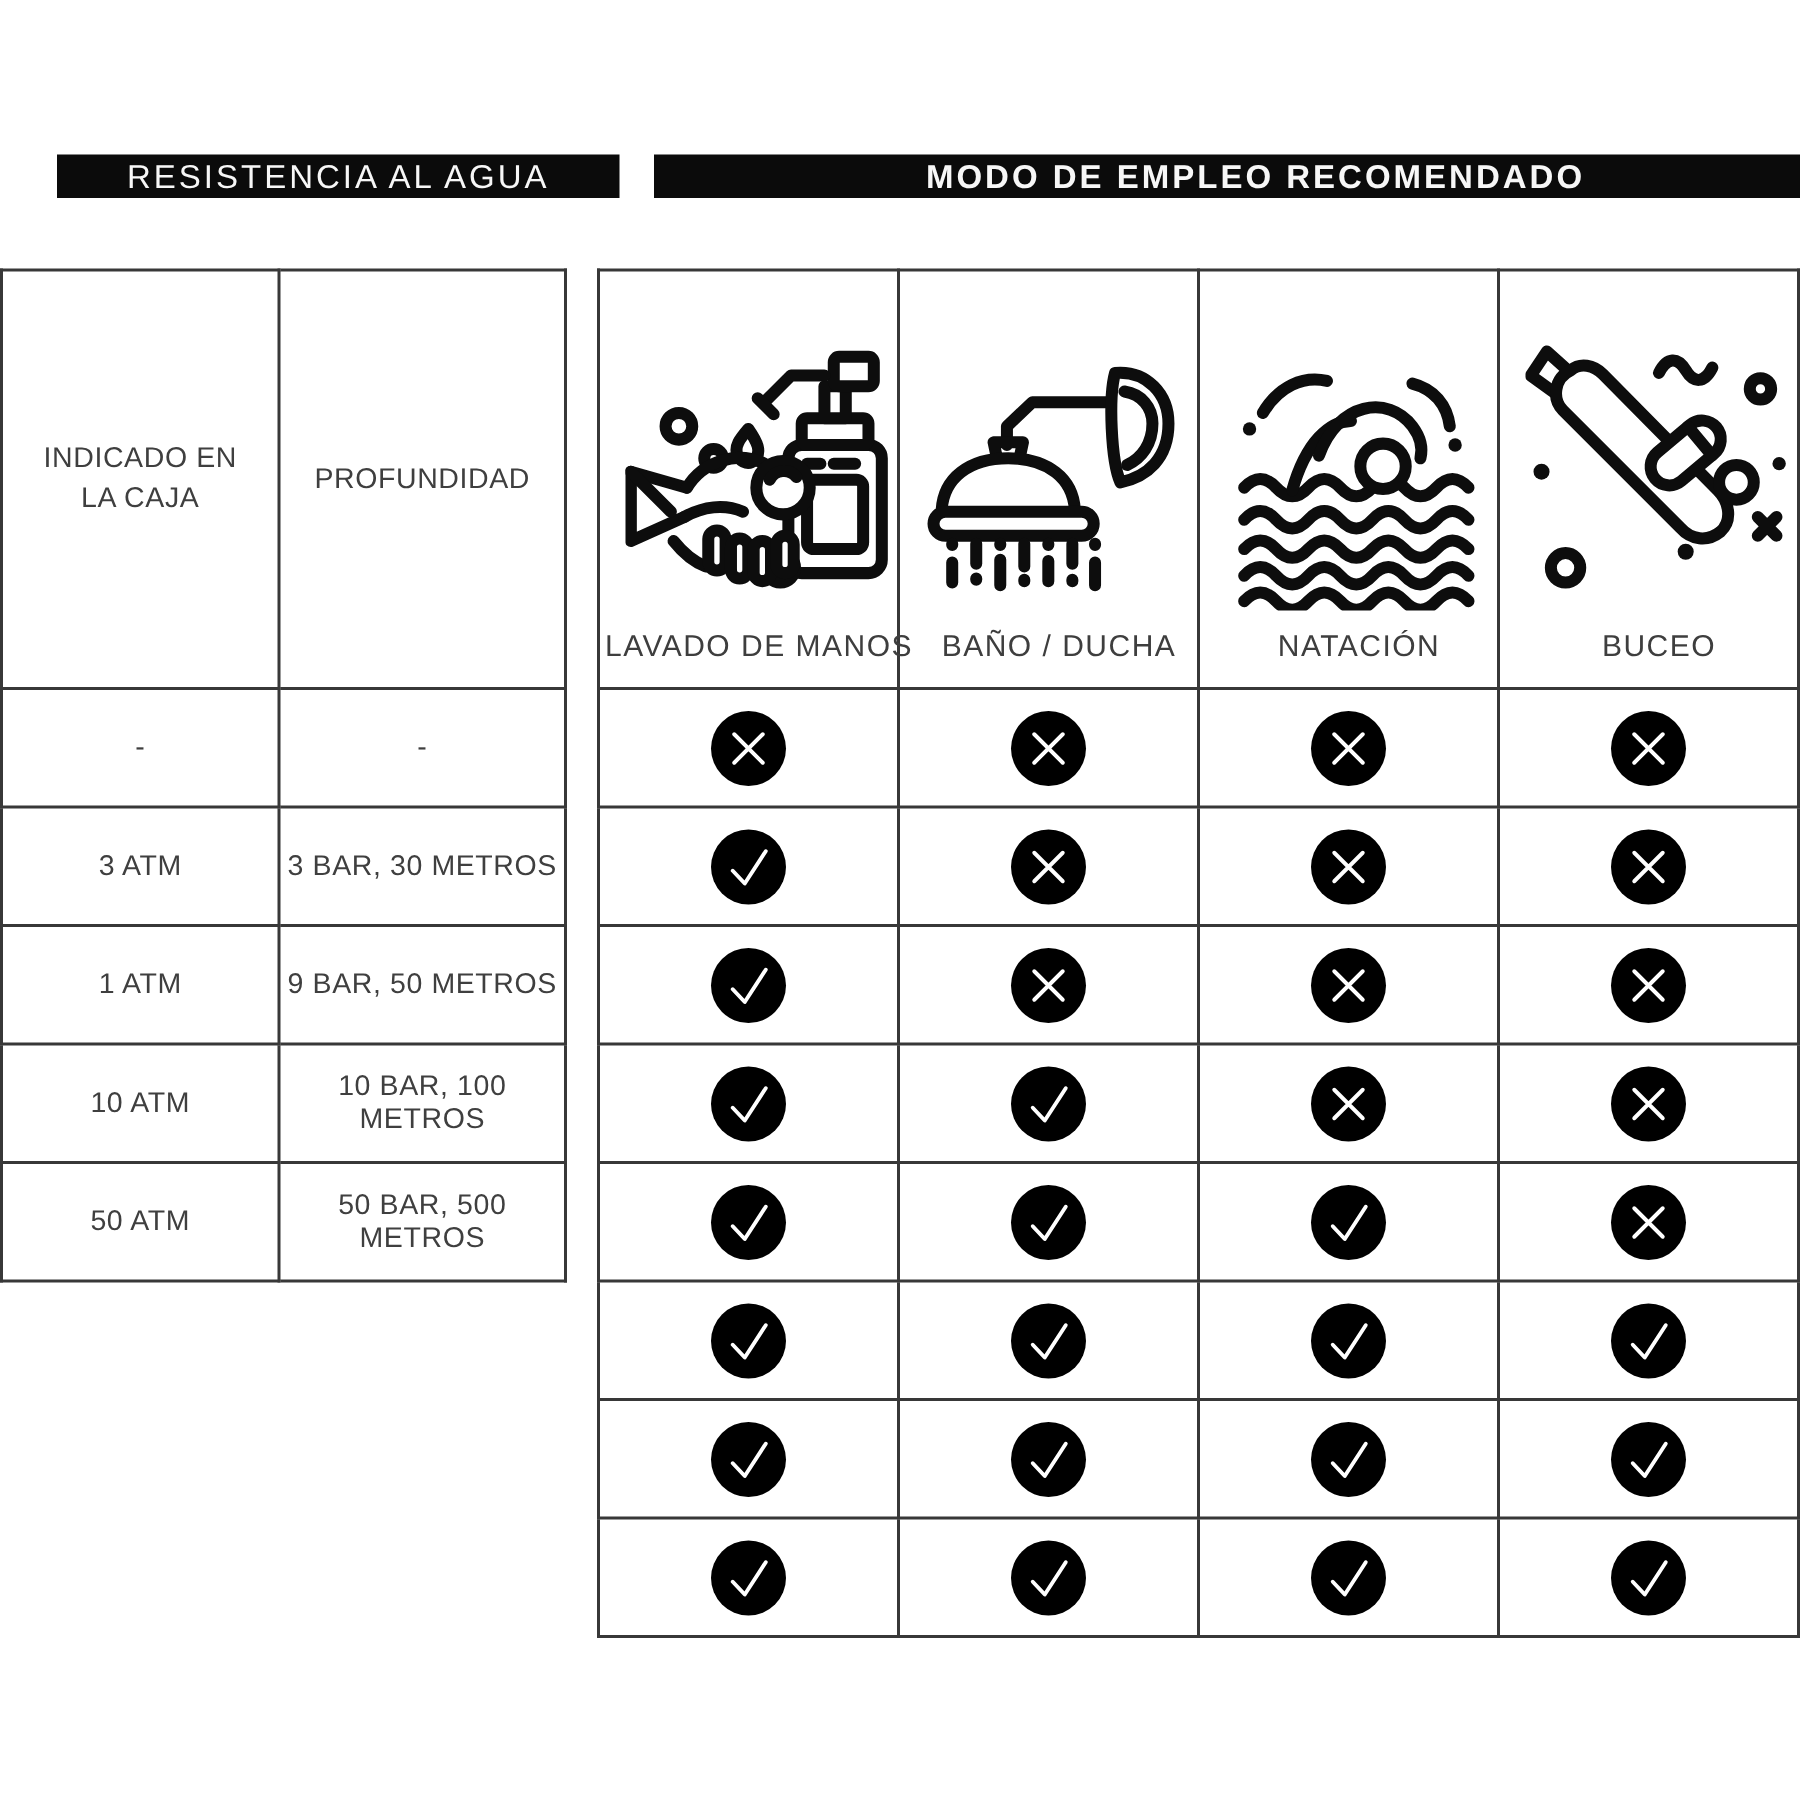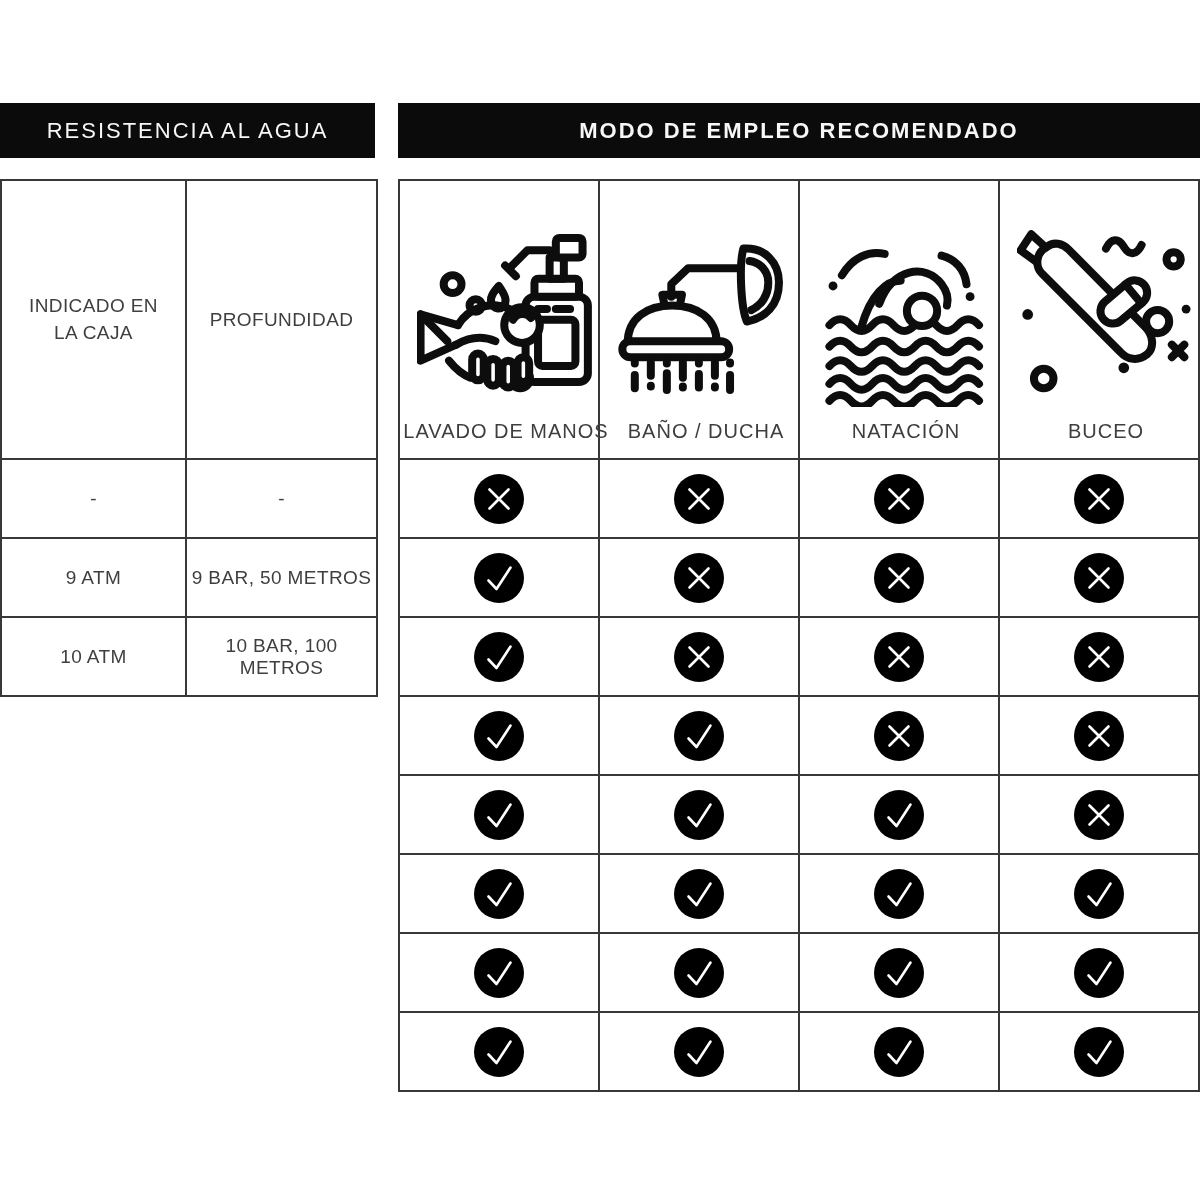--- a/index.html
+++ b/index.html
@@ -1,23 +1,23 @@
 <!DOCTYPE html>
 <html><head>
 <meta charset="utf-8">
 <style>
   html,body { margin:0; padding:0; background:#ffffff; }
   .canvas {
     position:relative; width:1200px; height:1200px; background:#ffffff;
     font-family:"Liberation Sans", sans-serif; overflow:hidden;
   }
   .header-bar {
-    position:absolute; top:103px; height:55px; background:#0b0b0b;
+    position:absolute; top:103px; height:29px; background:#0b0b0b;
     display:flex; align-items:center; justify-content:center;
-    color:#f7f7f7; font-size:22px; letter-spacing:2px; font-weight:400;
+    color:#f7f7f7; font-size:22px; letter-spacing:2px; font-weight:400;margin-left:38px;
   }
   #bar-left  { left:0;     width:375px; }
   #bar-right { left:398px; width:802px;font-weight:bold; }
 
   table.grid {
     position:absolute; top:179px; border-collapse:collapse; table-layout:fixed;
     background:#ffffff;
   }
   #left-table  { left:0;     width:376px; }
   #right-table { left:398px; width:802px; }
@@ -63,26 +63,34 @@
       </td>
       <td class="head-cell">
         <div>PROFUNDIDAD</div>
       </td>
     </tr>
     <tr>
       <td class="data-cell">-</td>
       <td class="data-cell">-</td>
     </tr>
     <tr>
-      <td class="data-cell">9 ATM</td>
+      <td class="data-cell">3 ATM</td>
+      <td class="data-cell">3 BAR, 30 METROS</td>
+    </tr>
+    <tr>
+      <td class="data-cell">1 ATM</td>
       <td class="data-cell">9 BAR, 50 METROS</td>
     </tr>
     <tr>
       <td class="data-cell">10 ATM</td>
       <td class="data-cell">10 BAR, 100 METROS</td>
+    </tr>
+    <tr>
+      <td class="data-cell">50 ATM</td>
+      <td class="data-cell">50 BAR, 500 METROS</td>
     </tr>
   </tbody>
     </table>
 
   <table class="grid" id="right-table">
     <colgroup>
         <col style="width:25%">
         <col style="width:25%">
         <col style="width:25%">
         <col style="width:25%">

